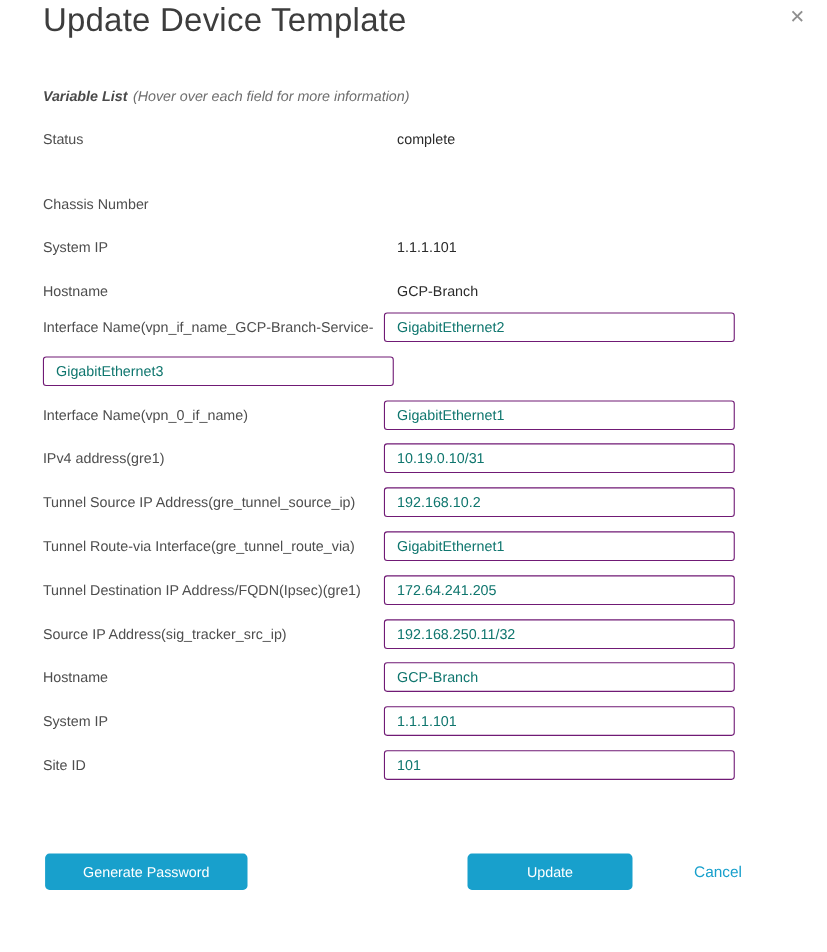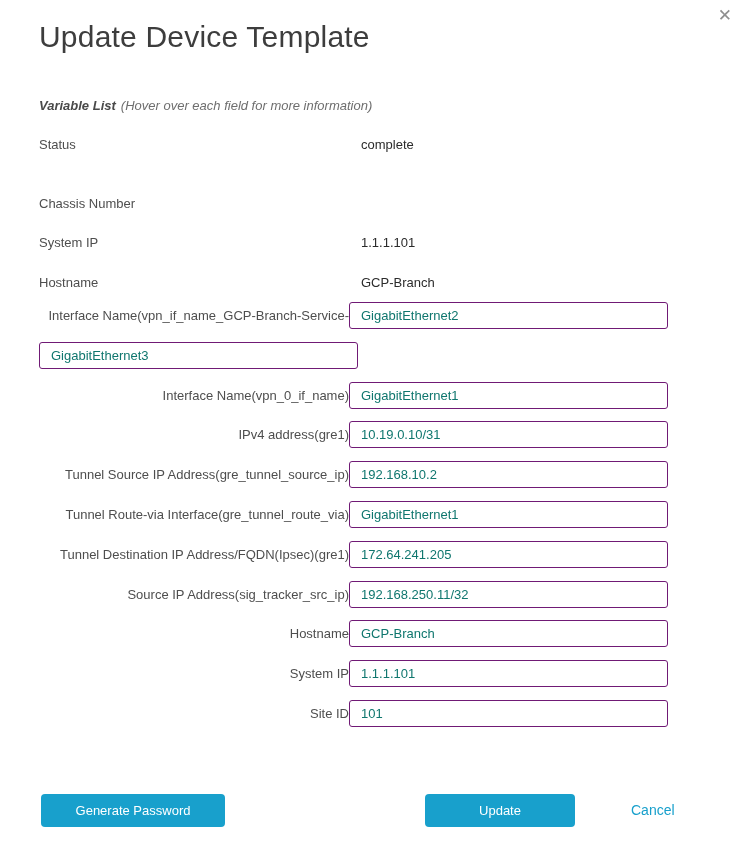--- a/index.html
+++ b/index.html
@@ -20,21 +20,21 @@
     position: absolute;
     top: 3px; right: 16px;
     font-size: 17px;
     font-weight: 100;
     color: #8f8f8f;
     cursor: pointer;
     line-height: 22px;
     padding: 2px 4px;
   }
   .title {
-    padding-top: 20px;
+    padding-top: 2px;
     font-size: 30px;
     font-weight: 300;
     color: #3d3d3d;
     letter-spacing: 0.2px;
     line-height: 34px;
   }
   .section-head {
     margin-top: 43px;
     font-size: 13px;
     line-height: 18px;
@@ -58,21 +58,21 @@
   }
   .row.gap-top { margin-top: 19px; }
   .row .label {
     width: 310px;
     flex: 0 0 310px;
     font-size: 13px;
     color: #4e4e4e;
     white-space: nowrap;
     overflow: hidden;
   }
-  .row.input-row .label { line-height: 27px; text-align: right; }
+  .row.input-row .label { line-height: 27px; }
   .row .value {
     margin-left: 12px;
     font-size: 13px;
     color: #2b2b2b;
   }
   .field {
     width: 319px;
     height: 27px;
     border: 1px solid #701a75;
     border-radius: 3px;

